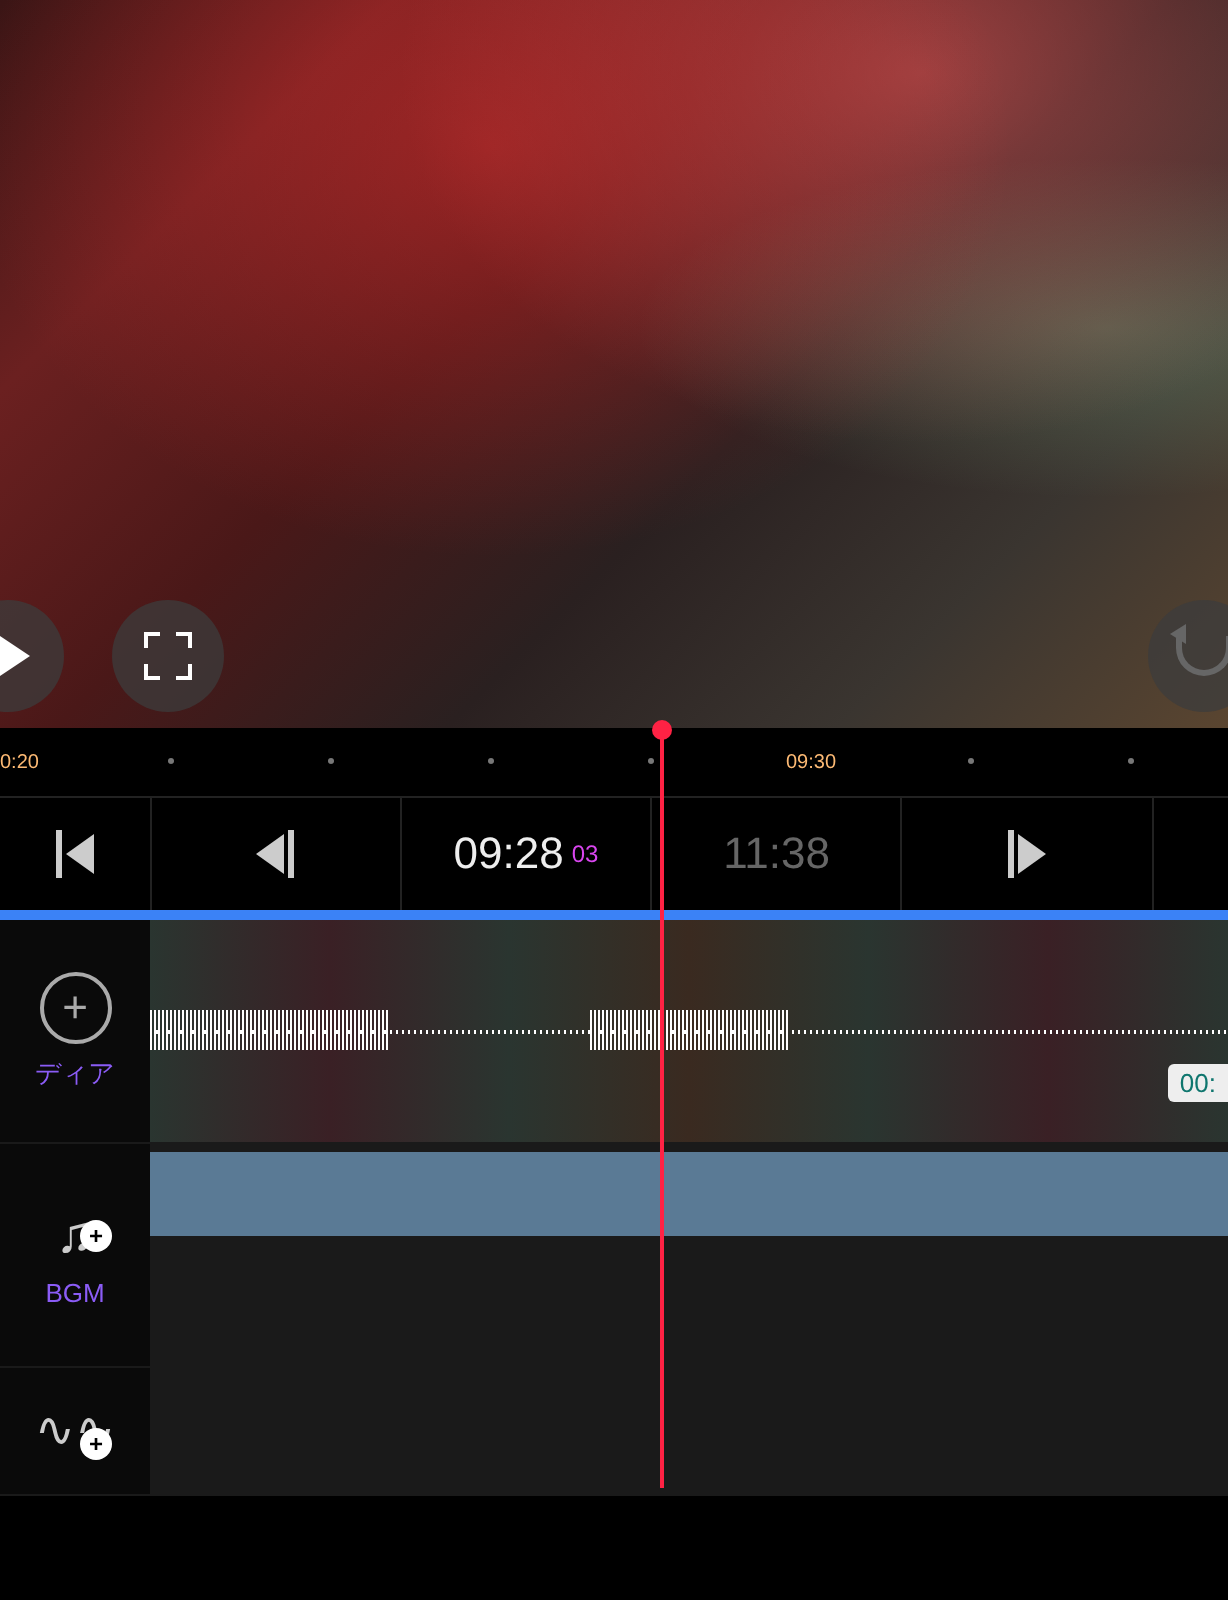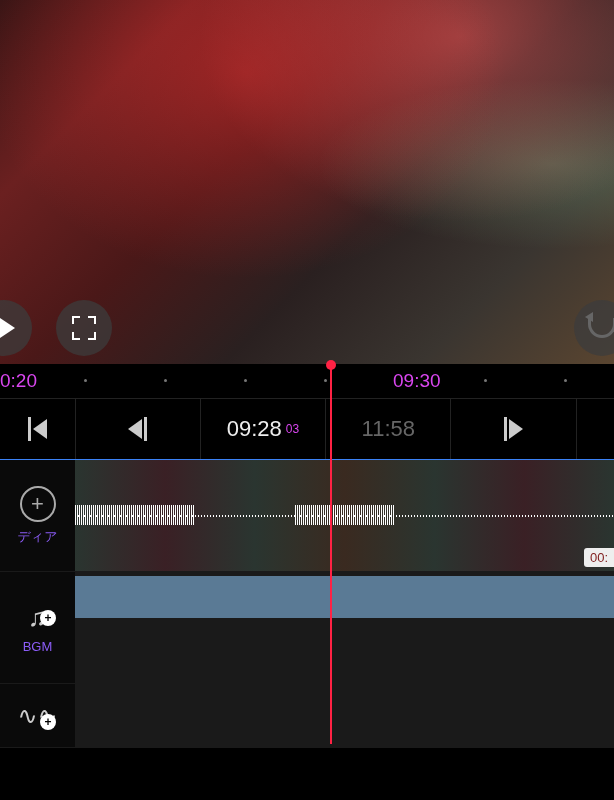--- a/index.html
+++ b/index.html
@@ -14,23 +14,23 @@
 .fullscreen-icon{width:24px;height:24px;position:relative}
 .fullscreen-icon span{position:absolute;width:8px;height:8px;border:2px solid #fff}
 .fullscreen-icon span:nth-child(1){top:0;left:0;border-right:none;border-bottom:none}
 .fullscreen-icon span:nth-child(2){top:0;right:0;border-left:none;border-bottom:none}
 .fullscreen-icon span:nth-child(3){bottom:0;left:0;border-right:none;border-top:none}
 .fullscreen-icon span:nth-child(4){bottom:0;right:0;border-left:none;border-top:none}
 .undo-icon{width:28px;height:20px;border:3px solid #666;border-top:none;border-radius:0 0 14px 14px;position:relative}
 .undo-icon::before{content:'';position:absolute;top:-6px;left:-6px;border-right:8px solid #666;border-top:5px solid transparent;border-bottom:5px solid transparent}
 .timeline-area{position:relative;background:#000}
 .ruler{height:34px;display:flex;align-items:center;position:relative;padding:0 10px}
-.ruler-tick{position:absolute;color:#d946ef;font-size:19px}
+.ruler-tick{position:absolute;color:#fdba74;font-size:10px}
 .ruler-dot{position:absolute;width:3px;height:3px;background:#777;border-radius:50%;top:15px}
-.nav-row{height:62px;display:flex;align-items:center;border-top:1px solid #222;border-bottom:1px solid #3b82f6}
+.nav-row{height:62px;display:flex;align-items:center;border-top:1px solid #222;border-bottom:5px solid #3b82f6}
 .nav-cell{flex:1;display:flex;align-items:center;justify-content:center;height:100%;border-right:1px solid #222}
 .nav-cell:last-child{border-right:none}
 .step-icon{display:flex;align-items:center;gap:2px}
 .step-bar{width:3px;height:24px;background:#ccc}
 .step-tri-l{width:0;height:0;border-right:14px solid #ccc;border-top:10px solid transparent;border-bottom:10px solid transparent}
 .step-tri-r{width:0;height:0;border-left:14px solid #ccc;border-top:10px solid transparent;border-bottom:10px solid transparent}
 .time-current{color:#eee;font-size:22px;font-weight:500}
 .time-frame{color:#d946ef;font-size:12px;margin-left:4px;vertical-align:super}
 .time-total{color:#666;font-size:22px}
 .tracks{display:flex;flex-direction:column}
@@ -39,21 +39,21 @@
 .track-head{width:75px;display:flex;flex-direction:column;align-items:center;justify-content:center;gap:6px;background:#0a0a0a;position:relative}
 .track-body{flex:1;position:relative;background:#1a1a1a}
 .add-circle{width:36px;height:36px;border-radius:50%;border:2px solid #aaa;display:flex;align-items:center;justify-content:center;color:#aaa;font-size:22px}
 .track-label{color:#8b5cf6;font-size:13px}
 .badge-plus{position:absolute;width:16px;height:16px;border-radius:50%;background:#fff;color:#000;font-size:12px;display:flex;align-items:center;justify-content:center;font-weight:bold}
 .video-track{height:100%;display:flex;background:linear-gradient(90deg,#2a3530,#3a2025,#2a3530,#3a2a20,#2a3530,#3a2025,#2a3530);position:relative}
 .waveform{position:absolute;top:50%;left:0;right:0;height:2px;background:repeating-linear-gradient(90deg,#fff 0,#fff 1px,transparent 1px,transparent 3px);transform:translateY(-50%)}
 .waveform::before,.waveform::after{content:'';position:absolute;height:20px;top:-10px;background:repeating-linear-gradient(90deg,#fff 0,#fff 1px,transparent 1px,transparent 2px)}
 .waveform::before{left:0;width:120px}
 .waveform::after{left:220px;width:100px}
-.time-badge{position:absolute;bottom:4px;right:0;background:#eee;color:#7f1d1d;font-size:13px;padding:2px 6px;border-radius:3px 0 0 3px}
+.time-badge{position:absolute;bottom:20px;right:0;background:#eee;color:#0f766e;font-size:13px;padding:2px 6px;border-radius:3px 0 0 3px}
 .audio-clip{position:absolute;top:4px;left:0;right:0;height:42px;background:#5a7a95}
 .playhead{position:absolute;top:0;bottom:0;left:330px;width:2px;background:#ff2244;z-index:100;pointer-events:none}
 .playhead::before{content:'';position:absolute;top:-4px;left:-4px;width:10px;height:10px;background:#ff2244;border-radius:50%}
 .music-icon{font-size:26px;color:#ccc}
 .wave-icon{font-size:24px;color:#ccc}
 </style>
 </head>
 <body>
 
 <div class="preview">
@@ -98,21 +98,21 @@
       <div class="step-icon">
           <div class="step-tri-l"></div>
           <div class="step-bar"></div>
         </div>
     </div>
     <div class="nav-cell">
       <span class="time-current">09:28</span>
         <span class="time-frame">03</span>
     </div>
     <div class="nav-cell">
-      <span class="time-total">11:58</span>
+      <span class="time-total">11:38</span>
     </div>
     <div class="nav-cell">
       <div class="step-icon">
           <div class="step-bar"></div>
           <div class="step-tri-r"></div>
         </div>
     </div>
     <div class="nav-cell" style="flex:0.3"></div>
   </div>
 

